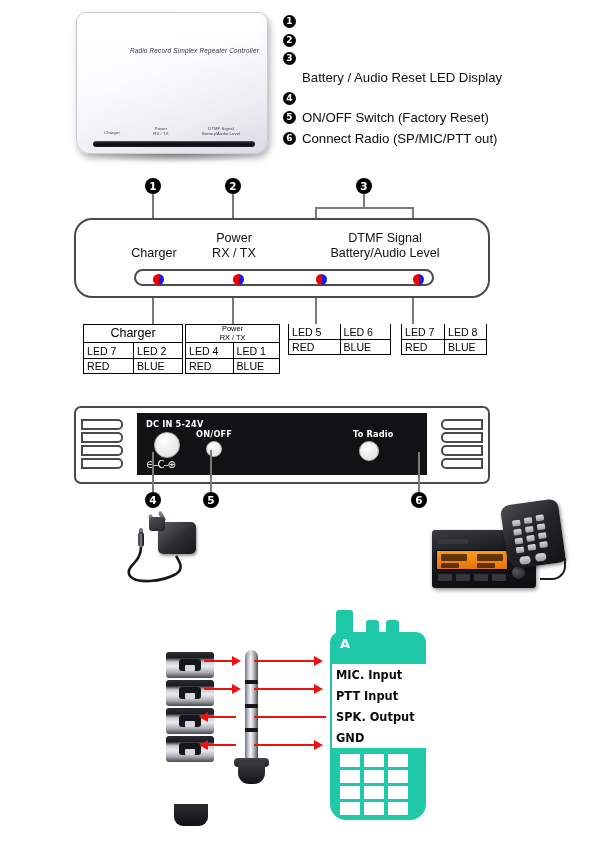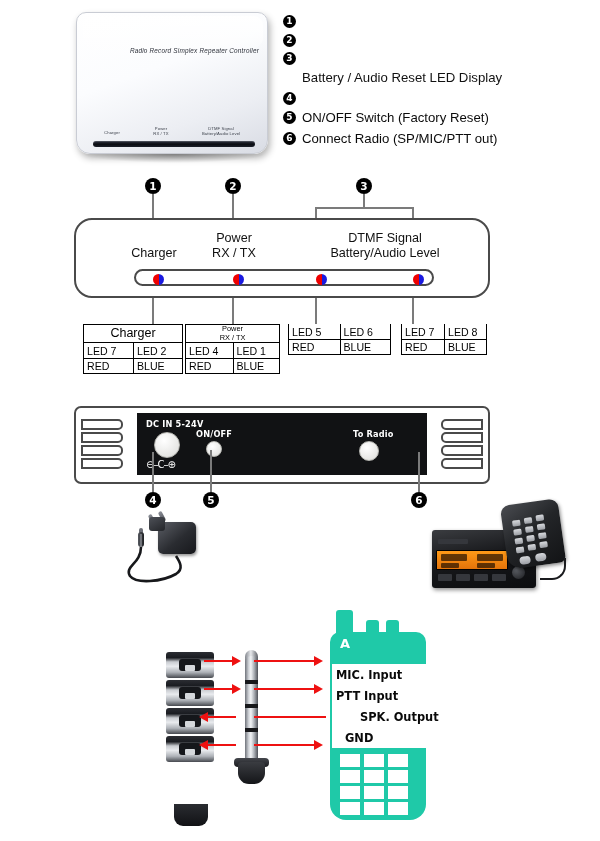--- a/index.html
+++ b/index.html
@@ -572,22 +572,22 @@
   <div class="hradio">
     <div class="hr-ant" style="left: 18px; top: 0px; width: 17px; height: 30px; background: rgb(31, 201, 168);"></div>
     <div class="hr-ant" style="left: 48px; top: 10px; width: 13px; height: 20px; background: rgb(31, 201, 168);"></div>
     <div class="hr-ant" style="left: 68px; top: 10px; width: 13px; height: 20px; background: rgb(31, 201, 168);"></div>
     <div class="hr-shape" style="background: rgb(31, 201, 168);"></div>
     <div class="hr-a">A</div>
 
     <div class="hr-labelbox">
       <div class="hr-lab" style="top:4px;text-align:right;">MIC. Input</div>
       <div class="hr-lab" style="top:25px;">PTT Input</div>
-      <div class="hr-lab" style="top:46px;margin-left:24px;">SPK. Output</div>
-      <div class="hr-lab" style="top:67px;margin-left:9px;">GND</div>
+      <div class="hr-lab" style="top:46px;">SPK. Output</div>
+      <div class="hr-lab" style="top:67px;">GND</div>
     </div>
 
     <div class="hr-key" style="left:22px; top:144px; width:20px; height:13px;"></div>
     <div class="hr-key" style="left:46px; top:144px; width:20px; height:13px;"></div>
     <div class="hr-key" style="left:70px; top:144px; width:20px; height:13px;"></div>
     <div class="hr-key" style="left:22px; top:160px; width:20px; height:13px;"></div>
     <div class="hr-key" style="left:46px; top:160px; width:20px; height:13px;"></div>
     <div class="hr-key" style="left:70px; top:160px; width:20px; height:13px;"></div>
     <div class="hr-key" style="left:22px; top:176px; width:20px; height:13px;"></div>
     <div class="hr-key" style="left:46px; top:176px; width:20px; height:13px;"></div>

